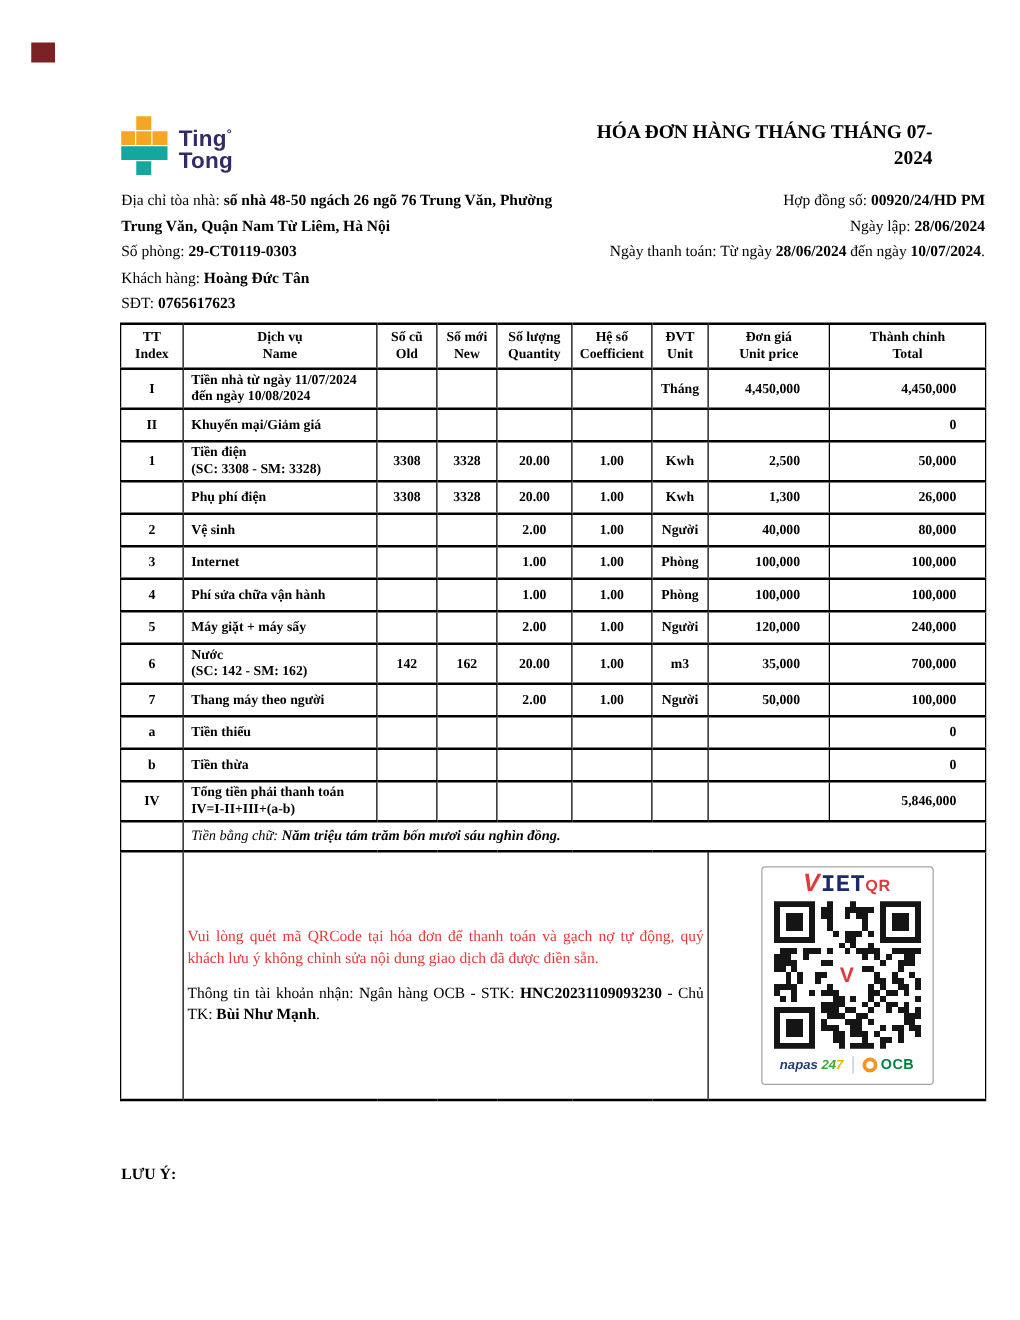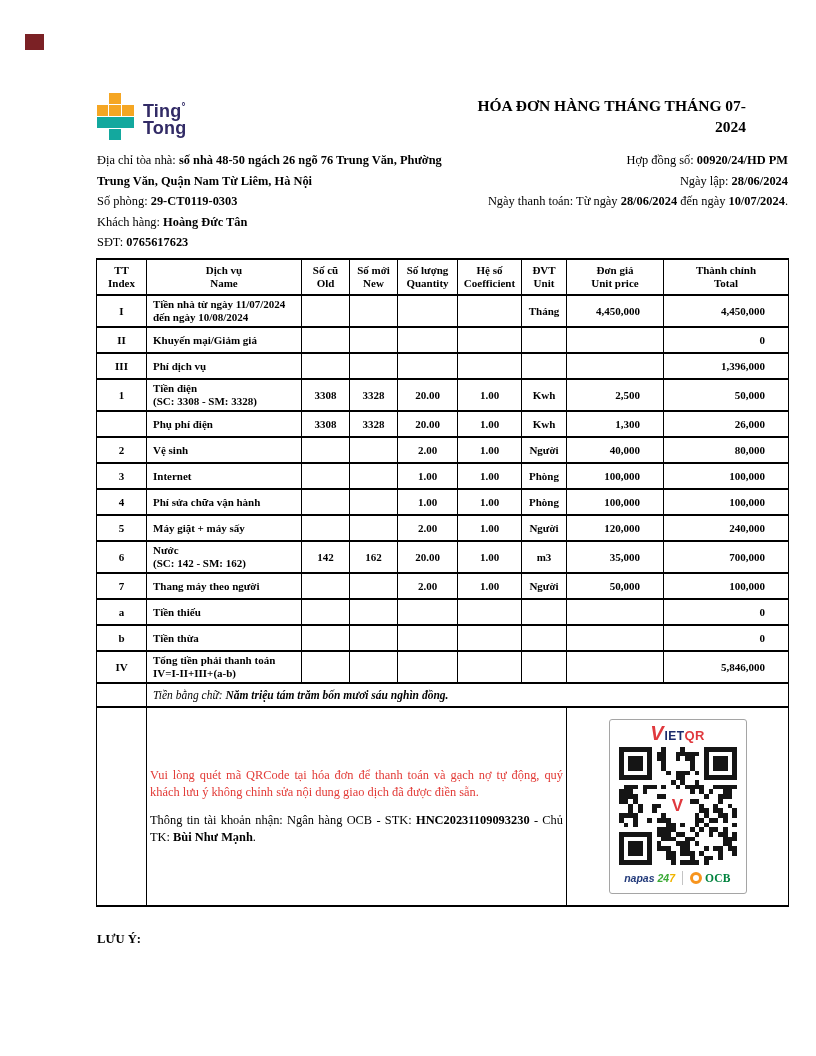--- a/index.html
+++ b/index.html
@@ -49,35 +49,35 @@
   .qr-text-cell .red{color:#e23a36;margin-bottom:11px;}
   .qr-text-cell .acct b{font-weight:bold;}
 
   
   .qr-cell{padding:0;}
   .qr-card{width:138px;margin:0 auto;background:#fff;border:1px solid #a5a5a5;border-radius:3px;
            padding:4px 6px 7px;box-sizing:border-box;}
   .vietqr{display:flex;align-items:baseline;justify-content:center;
           font-family:"Liberation Sans",sans-serif;font-weight:bold;height:20px;}
   .vq-v{color:#e0393e;font-size:20px;line-height:18px;font-style:italic;margin-right:1px;}
-  .vq-iet{color:#1b2a6b;font-size:12px;letter-spacing:.4px;}
+  .vq-iet{color:#1b2a6b;font-size:19px;letter-spacing:.4px;font-family:Liberation Mono, monospace;}
   .vq-qr{color:#e0393e;font-size:13px;letter-spacing:.4px;}
   .qrwrap{position:relative;width:118px;height:118px;margin:3px auto 5px;}
   .qrwrap svg{display:block;width:118px;height:118px;fill:#151515;}
   .qv{position:absolute;left:50%;top:50%;transform:translate(-50%,-52%);
       color:#e0393e;font-family:"Liberation Sans",sans-serif;font-weight:bold;font-size:17px;}
   .partners{display:flex;align-items:center;justify-content:center;gap:7px;
             font-family:"Liberation Sans",sans-serif;height:16px;}
   .napas{font-style:italic;font-weight:bold;font-size:10.5px;color:#223a7a;}
   .n-green{color:#3aaa35;}
   .n-yellow{color:#f0b400;}
   .pdiv{width:1px;height:14px;background:#c4c4c4;}
   .ocb{display:flex;align-items:center;gap:3px;}
   .ocb-ring{width:12px;height:12px;border-radius:50%;border:3.5px solid #f7941d;box-sizing:border-box;}
-  .ocb-t{color:#00833e;font-weight:bold;font-size:11.5px;letter-spacing:.3px;font-family:Liberation Serif, serif;}
+  .ocb-t{color:#00833e;font-weight:bold;font-size:11.5px;letter-spacing:.3px;}
 
   .luuy{position:absolute;left:97px;top:932px;font-weight:bold;font-size:12.6px;}
 </style>
 </head>
 <body>
 
 <div class="page">
 
   <div class="corner"></div>
 
@@ -212,33 +212,20 @@
     <td class="l">
             <div>Khuyến mại/Giảm giá</div>
           </td>
     <td class="c"></td>
     <td class="c"></td>
     <td class="c"></td>
     <td class="c"></td>
     <td class="c"></td>
     <td class="r"></td>
     <td class="r">0</td>
-  </tr>
-        <tr>
-    <td class="c">III</td>
-    <td class="l">
-            <div>Phí dịch vụ</div>
-          </td>
-    <td class="c"></td>
-    <td class="c"></td>
-    <td class="c"></td>
-    <td class="c"></td>
-    <td class="c"></td>
-    <td class="r"></td>
-    <td class="r">1,396,000</td>
   </tr>
         <tr>
     <td class="c">1</td>
     <td class="l">
             <div>Tiền điện</div>
             <div>(SC: 3308 - SM: 3328)</div>
           </td>
     <td class="c">3308</td>
     <td class="c">3328</td>
     <td class="c">20.00</td>

